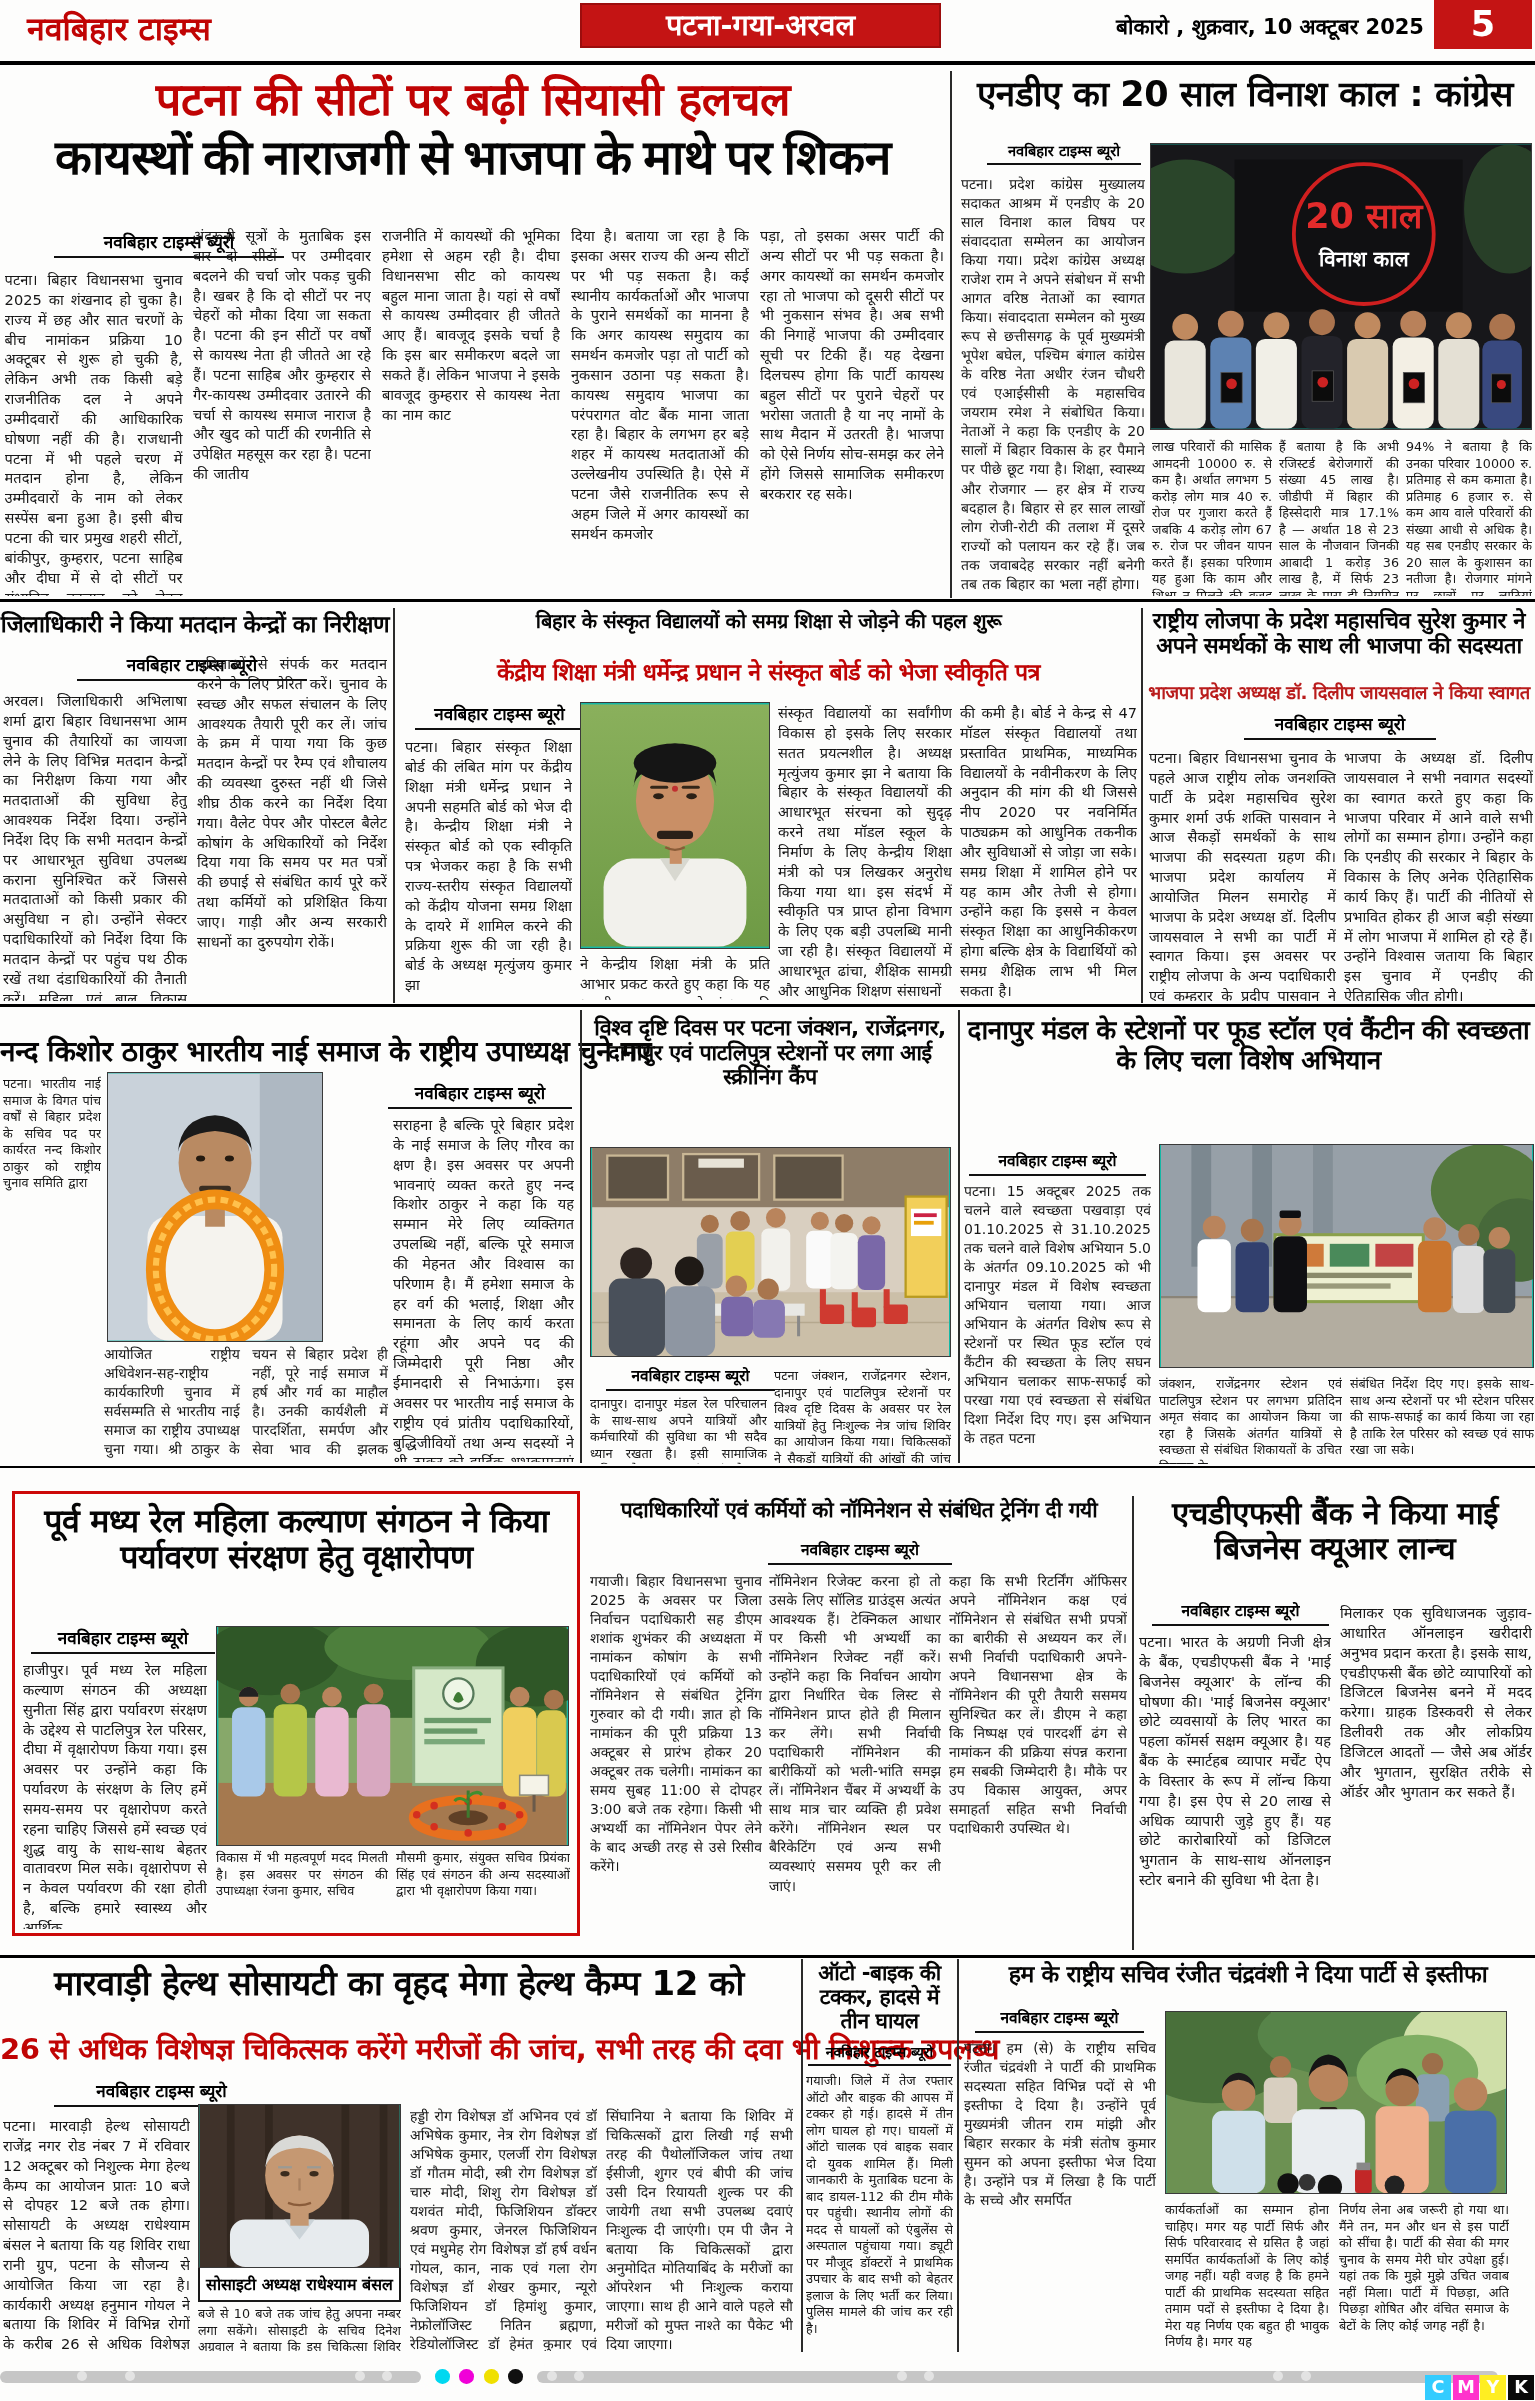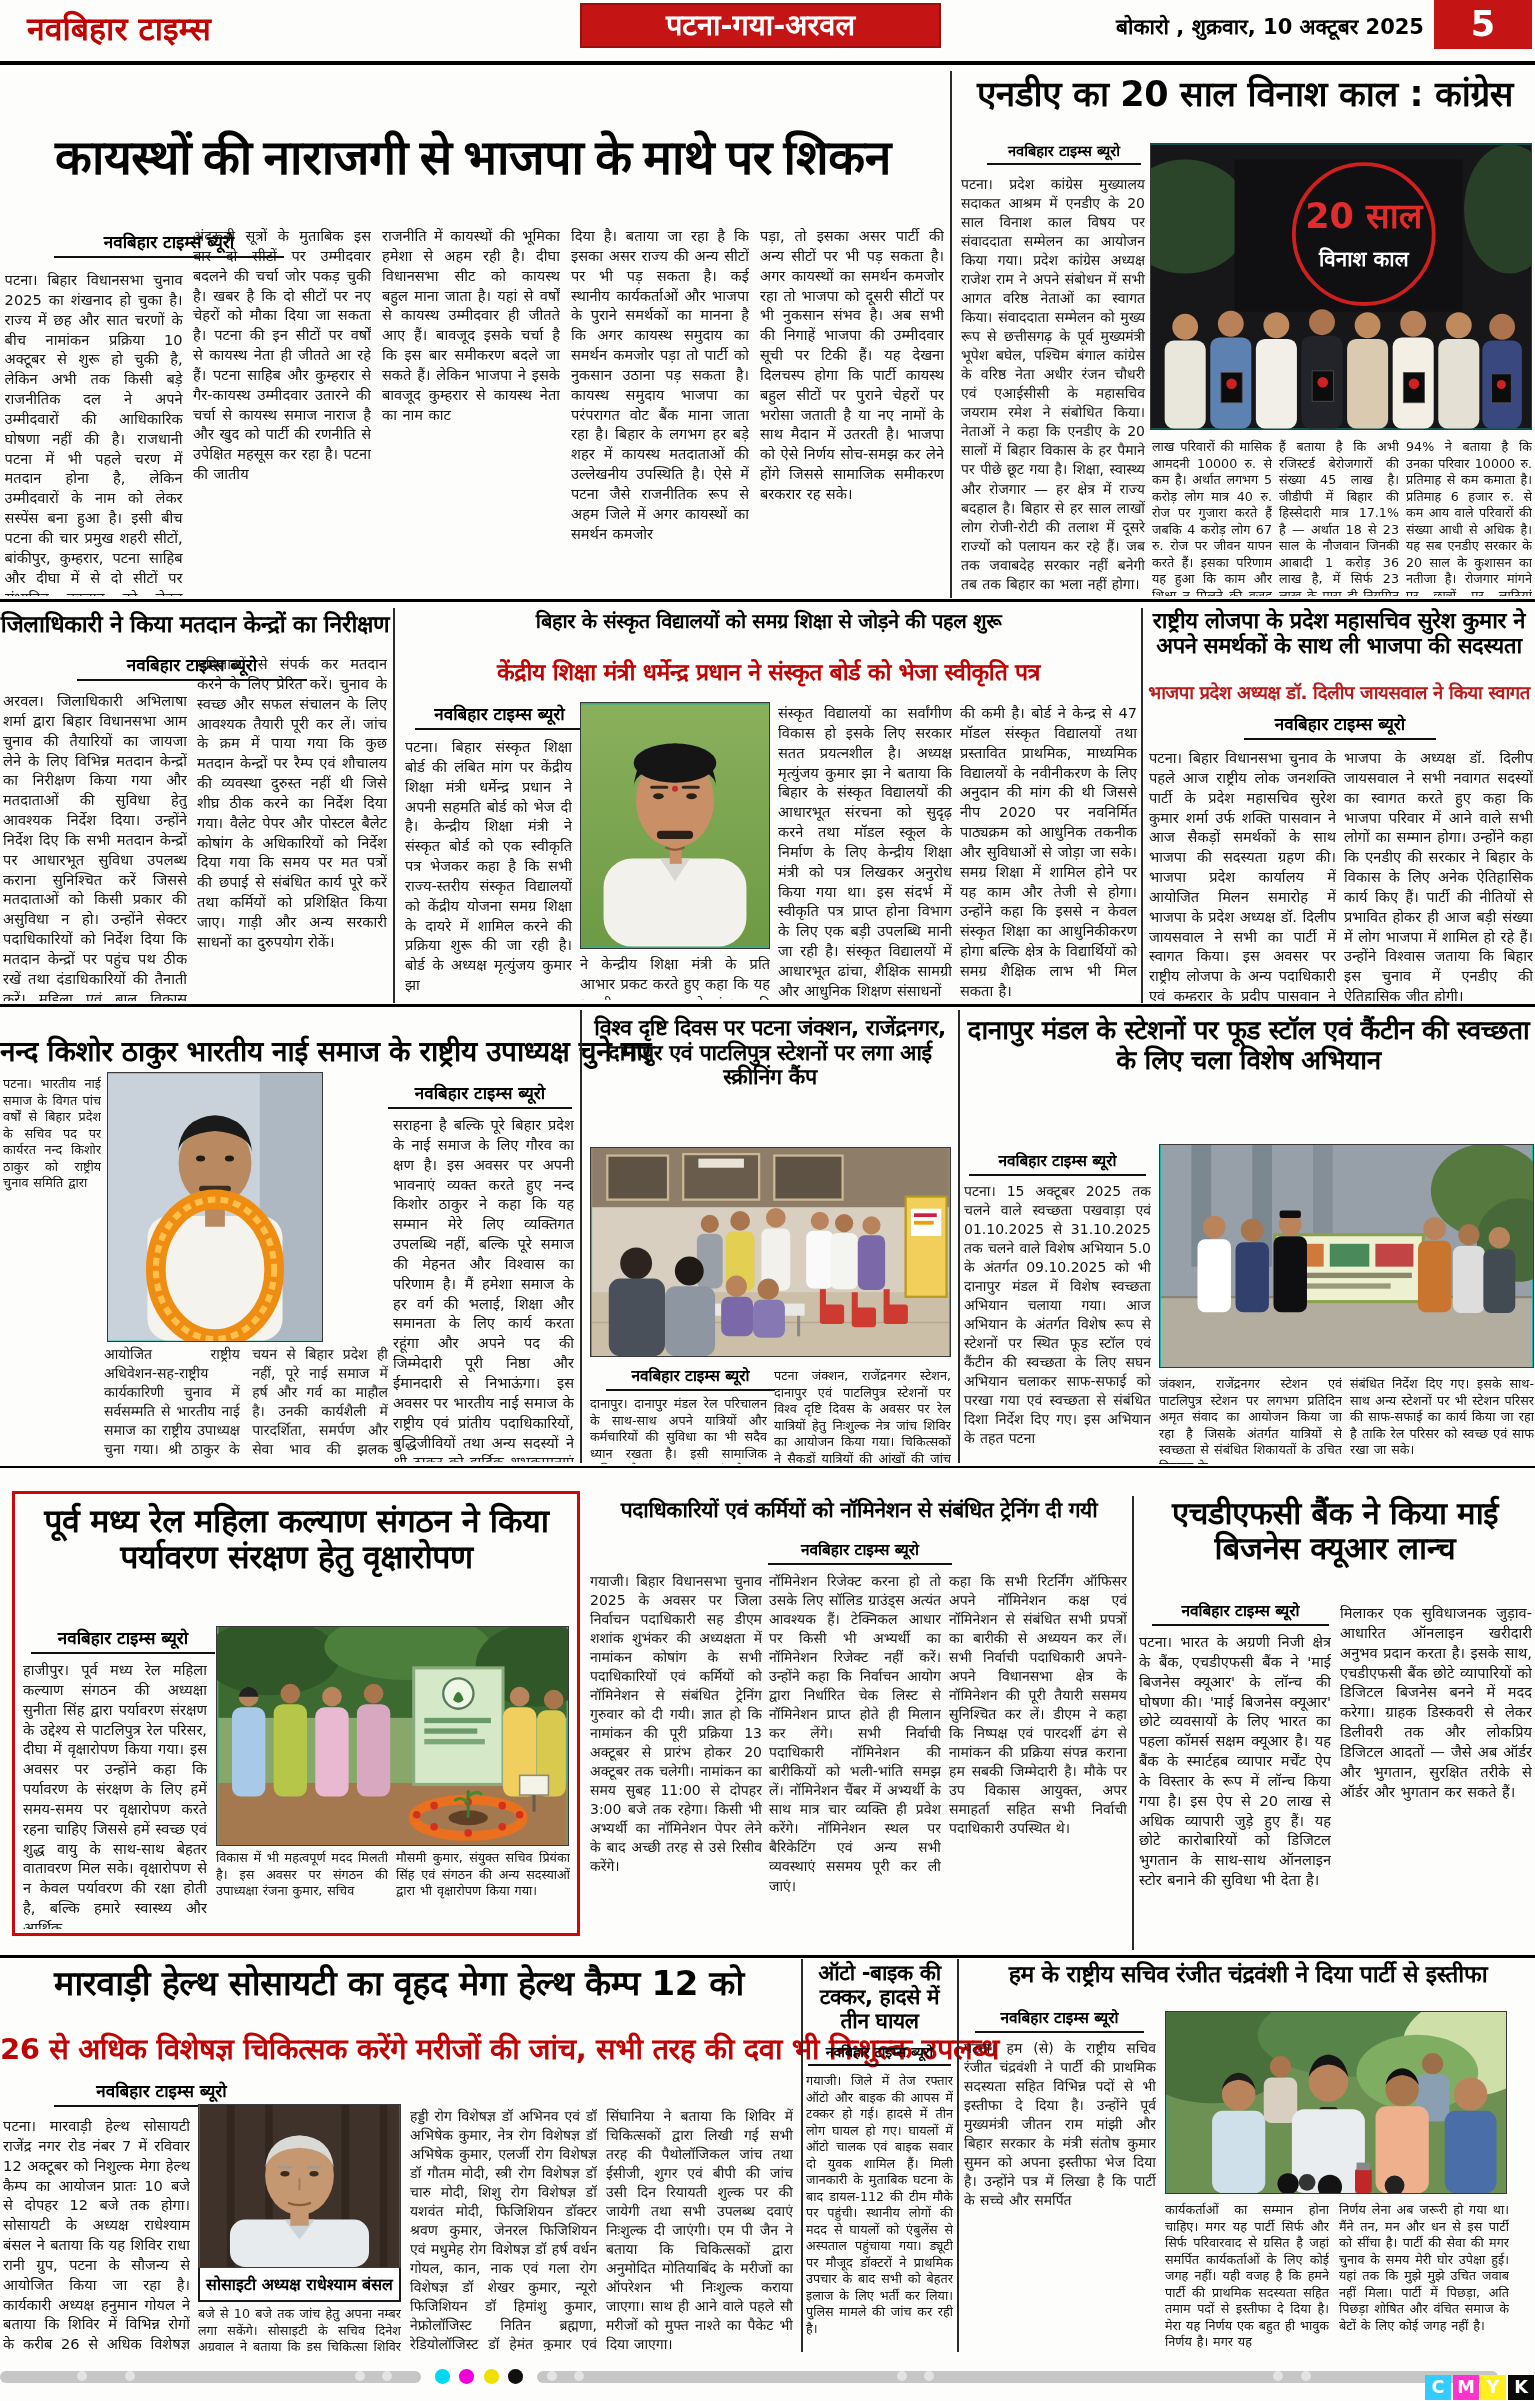--- a/index.html
+++ b/index.html
@@ -32,20 +32,21 @@
 <body>
 
 <div class="page">
 
   <div class="abs mast" style="left:27px;top:6.1px;">नवबिहार टाइम्स</div>
   <div class="abs secbox" style="left:580px;top:3.1px;width:361px;height:45px;">पटना-गया-अरवल</div>
   <div class="abs dateline" style="left:1098px;top:12.3px;width:326px;">बोकारो , शुक्रवार, 10 अक्टूबर 2025</div>
   <div class="abs pagebox" style="left:1434px;top:0px;width:98px;height:49px;">5</div>
   <div class="abs hr" style="left:0px;top:61px;width:1535px;height:3.8px;"></div>
 
+  <div class="abs hl red nowrap" style="left:0px;top:74px;width:946px;font-size:45px;">पटना की सीटों पर बढ़ी सियासी हलचल</div>
   <div class="abs hl nowrap" style="left:0px;top:131px;width:946px;font-size:48px;font-family:Liberation Serif, serif;">कायस्थों की नाराजगी से भाजपा के माथे पर शिकन</div>
   <div class="abs byline" style="left:54px;top:230px;width:230px;">नवबिहार टाइम्स ब्यूरो</div>
   <div class="abs bd" style="left:4.6px;top:270px;width:178px;height:326px;">पटना। बिहार विधानसभा चुनाव 2025 का शंखनाद हो चुका है। राज्य में छह और सात चरणों के बीच नामांकन प्रक्रिया 10 अक्टूबर से शुरू हो चुकी है, लेकिन अभी तक किसी बड़े राजनीतिक दल ने अपने उम्मीदवारों की आधिकारिक घोषणा नहीं की है। राजधानी पटना में भी पहले चरण में मतदान होना है, लेकिन उम्मीदवारों के नाम को लेकर सस्पेंस बना हुआ है। इसी बीच पटना की चार प्रमुख शहरी सीटों, बांकीपुर, कुम्हरार, पटना साहिब और दीघा में से दो सीटों पर संभावित बदलाव को लेकर राजनीतिक सरगर्मी तेज हो गई है। इन चारों सीटों पर फिलहाल भाजपा का कब्जा है, लेकिन पार्टी के</div>
   <div class="abs bd" style="left:193px;top:226px;width:178px;height:370px;">अंदरूनी सूत्रों के मुताबिक इस बार दो सीटों पर उम्मीदवार बदलने की चर्चा जोर पकड़ चुकी है। खबर है कि दो सीटों पर नए चेहरों को मौका दिया जा सकता है। पटना की इन सीटों पर वर्षों से कायस्थ नेता ही जीतते आ रहे हैं। पटना साहिब और कुम्हरार से गैर-कायस्थ उम्मीदवार उतारने की चर्चा से कायस्थ समाज नाराज है और खुद को पार्टी की रणनीति से उपेक्षित महसूस कर रहा है। पटना की जातीय</div>
   <div class="abs bd" style="left:382px;top:226px;width:178px;height:370px;">राजनीति में कायस्थों की भूमिका हमेशा से अहम रही है। दीघा विधानसभा सीट को कायस्थ बहुल माना जाता है। यहां से वर्षों से कायस्थ उम्मीदवार ही जीतते आए हैं। बावजूद इसके चर्चा है कि इस बार समीकरण बदले जा सकते हैं। लेकिन भाजपा ने इसके बावजूद कुम्हरार से कायस्थ नेता का नाम काट</div>
   <div class="abs bd" style="left:571px;top:226px;width:178px;height:370px;">दिया है। बताया जा रहा है कि इसका असर राज्य की अन्य सीटों पर भी पड़ सकता है। कई स्थानीय कार्यकर्ताओं और भाजपा के पुराने समर्थकों का मानना है कि अगर कायस्थ समुदाय का समर्थन कमजोर पड़ा तो पार्टी को नुकसान उठाना पड़ सकता है। कायस्थ समुदाय भाजपा का परंपरागत वोट बैंक माना जाता रहा है। बिहार के लगभग हर बड़े शहर में कायस्थ मतदाताओं की उल्लेखनीय उपस्थिति है। ऐसे में पटना जैसे राजनीतिक रूप से अहम जिले में अगर कायस्थों का समर्थन कमजोर</div>
   <div class="abs bd" style="left:760px;top:226px;width:184px;height:370px;">पड़ा, तो इसका असर पार्टी की अन्य सीटों पर भी पड़ सकता है। अगर कायस्थों का समर्थन कमजोर रहा तो भाजपा को दूसरी सीटों पर भी नुकसान संभव है। अब सभी की निगाहें भाजपा की उम्मीदवार सूची पर टिकी हैं। यह देखना दिलचस्प होगा कि पार्टी कायस्थ बहुल सीटों पर पुराने चेहरों पर भरोसा जताती है या नए नामों के साथ मैदान में उतरती है। भाजपा को ऐसे निर्णय सोच-समझ कर लेने होंगे जिससे सामाजिक समीकरण बरकरार रह सके।</div>
   <div class="abs vr" style="left:950px;top:71px;width:1.5px;height:527px;"></div>
 
   <div class="abs hl nowrap" style="left:958px;top:75px;width:574px;font-size:35px;">एनडीए का 20 साल विनाश काल : कांग्रेस</div>

